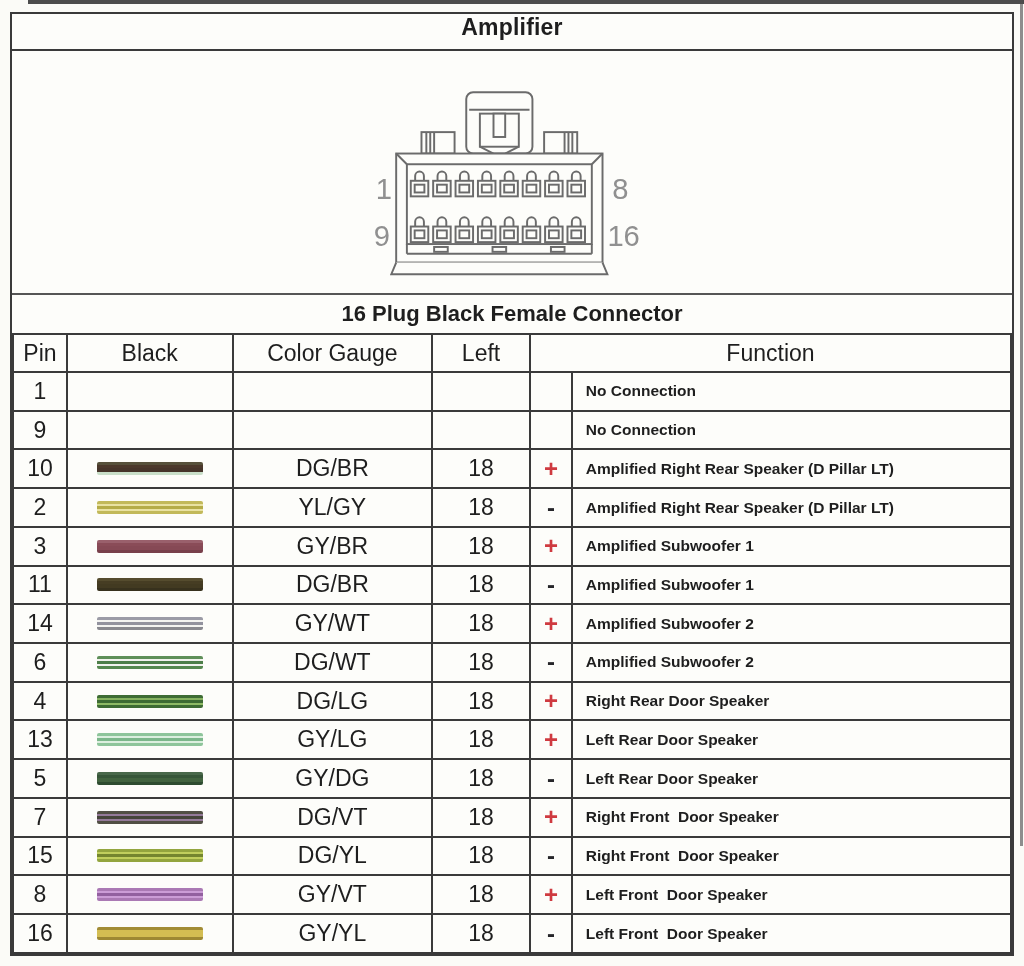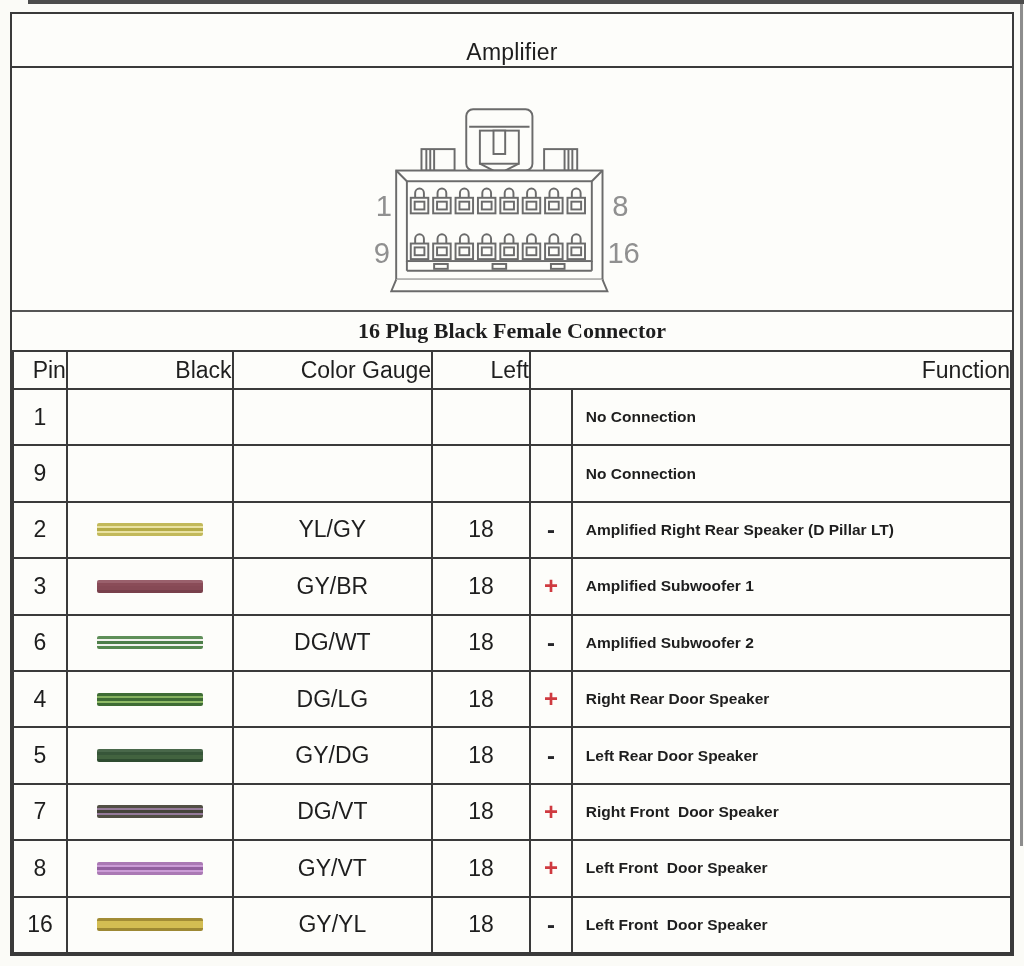--- a/index.html
+++ b/index.html
@@ -12,34 +12,34 @@
   }
   .scan-line-top{position:absolute;top:0;left:28px;right:0;height:4px;background:#4c4c4c;}
   .scan-line-right{position:absolute;top:4px;right:1px;bottom:120px;width:3px;background:#8d8d8d;}
   .sheet{
     position:absolute;left:10px;top:12px;width:1000px;height:940px;
     border:2px solid #3a3a3a;background:#fdfdfa;
     display:flex;flex-direction:column;
   }
   .title-bar{
     height:35px;border-bottom:2px solid #3a3a3a;
-    display:flex;align-items:flex-end;justify-content:center;
-    font-size:23px;font-weight:400;letter-spacing:.2px;margin-top:17px;
+    display:flex;align-items:flex-start;justify-content:center;
+    font-size:23px;font-weight:700;letter-spacing:.2px;
   }
   .diagram-area{height:242px;position:relative;display:flex;align-items:flex-start;justify-content:center;}
   .diagram-area svg{margin-top:8px;}
   .subtitle-bar{
     height:38px;border-top:2px solid #555;
     display:flex;align-items:center;justify-content:center;
-    font-size:22px;font-weight:700;font-family:Liberation Serif, serif;
+    font-size:22px;font-weight:700;
   }
   .table-wrap{flex:1;display:flex;}
   table{width:100%;height:100%;border-collapse:collapse;table-layout:fixed;}
   th,td{border:2px solid #3a3a3a;padding:0;text-align:center;vertical-align:middle;}
-  thead th{height:36px;font-size:23px;font-weight:400;text-align:right;}
+  thead th{height:36px;font-size:23px;font-weight:400;}
   thead th.fn-head{font-weight:400;}
   tbody td{height:34px;font-size:23px;}
   td.fn{
     text-align:left;padding-left:13px;font-size:15.5px;font-weight:700;
     white-space:pre-wrap;
   }
   td.pol{font-size:24px;font-weight:700;line-height:1;}
   .swatch{width:106px;height:13px;margin:0 auto;border-radius:2px;}
   .code{font-size:23px;}
   text.pin-num{fill:#909090;font-family:"Liberation Sans",sans-serif;font-size:30px;}
@@ -164,77 +164,127 @@
     <td>9</td>
     <td>
       
     </td>
     <td class="code"></td>
     <td></td>
     <td class="pol" style="color: rgb(38, 38, 42);"></td>
     <td class="fn">No Connection</td>
   </tr>
           <tr>
+    <td>10</td>
+    <td>
+      <div class="swatch" style="background: linear-gradient(rgb(86, 80, 58) 0%, rgb(86, 80, 58) 25%, rgb(75, 56, 43) 25%, rgb(75, 56, 43) 50%, rgb(70, 52, 42) 50%, rgb(70, 52, 42) 75%, rgb(201, 223, 201) 75%, rgb(201, 223, 201) 100%);"></div>
+    </td>
+    <td class="code">DG/BR</td>
+    <td>18</td>
+    <td class="pol" style="color: rgb(207, 58, 64);">+</td>
+    <td class="fn">Amplified Right Rear Speaker (D Pillar LT)</td>
+  </tr>
+          <tr>
     <td>2</td>
     <td>
       <div class="swatch" style="background: linear-gradient(rgb(194, 185, 90) 0%, rgb(194, 185, 90) 20%, rgb(233, 226, 162) 20%, rgb(233, 226, 162) 40%, rgb(181, 172, 72) 40%, rgb(181, 172, 72) 60%, rgb(233, 226, 162) 60%, rgb(233, 226, 162) 80%, rgb(194, 185, 90) 80%, rgb(194, 185, 90) 100%);"></div>
     </td>
     <td class="code">YL/GY</td>
     <td>18</td>
     <td class="pol" style="color: rgb(38, 38, 42);">-</td>
     <td class="fn">Amplified Right Rear Speaker (D Pillar LT)</td>
   </tr>
           <tr>
     <td>3</td>
     <td>
       <div class="swatch" style="background: linear-gradient(rgb(154, 96, 108) 0%, rgb(154, 96, 108) 25%, rgb(138, 76, 88) 25%, rgb(138, 76, 88) 50%, rgb(134, 73, 85) 50%, rgb(134, 73, 85) 75%, rgb(120, 64, 75) 75%, rgb(120, 64, 75) 100%);"></div>
     </td>
     <td class="code">GY/BR</td>
     <td>18</td>
     <td class="pol" style="color: rgb(207, 58, 64);">+</td>
     <td class="fn">Amplified Subwoofer 1</td>
   </tr>
           <tr>
+    <td>11</td>
+    <td>
+      <div class="swatch" style="background: linear-gradient(rgb(85, 76, 46) 0%, rgb(85, 76, 46) 25%, rgb(70, 61, 35) 25%, rgb(70, 61, 35) 50%, rgb(66, 58, 33) 50%, rgb(66, 58, 33) 75%, rgb(55, 49, 29) 75%, rgb(55, 49, 29) 100%);"></div>
+    </td>
+    <td class="code">DG/BR</td>
+    <td>18</td>
+    <td class="pol" style="color: rgb(38, 38, 42);">-</td>
+    <td class="fn">Amplified Subwoofer 1</td>
+  </tr>
+          <tr>
+    <td>14</td>
+    <td>
+      <div class="swatch" style="background: linear-gradient(rgb(155, 155, 166) 0%, rgb(155, 155, 166) 20%, rgb(243, 243, 241) 20%, rgb(243, 243, 241) 40%, rgb(146, 146, 158) 40%, rgb(146, 146, 158) 60%, rgb(243, 243, 241) 60%, rgb(243, 243, 241) 80%, rgb(136, 136, 143) 80%, rgb(136, 136, 143) 100%);"></div>
+    </td>
+    <td class="code">GY/WT</td>
+    <td>18</td>
+    <td class="pol" style="color: rgb(207, 58, 64);">+</td>
+    <td class="fn">Amplified Subwoofer 2</td>
+  </tr>
+          <tr>
     <td>6</td>
     <td>
       <div class="swatch" style="background: linear-gradient(rgb(94, 143, 88) 0%, rgb(94, 143, 88) 20%, rgb(242, 243, 238) 20%, rgb(242, 243, 238) 40%, rgb(77, 127, 73) 40%, rgb(77, 127, 73) 60%, rgb(242, 243, 238) 60%, rgb(242, 243, 238) 80%, rgb(85, 136, 79) 80%, rgb(85, 136, 79) 100%);"></div>
     </td>
     <td class="code">DG/WT</td>
     <td>18</td>
     <td class="pol" style="color: rgb(38, 38, 42);">-</td>
     <td class="fn">Amplified Subwoofer 2</td>
   </tr>
           <tr>
     <td>4</td>
     <td>
       <div class="swatch" style="background: linear-gradient(rgb(62, 108, 52) 0%, rgb(62, 108, 52) 20%, rgb(133, 177, 95) 20%, rgb(133, 177, 95) 40%, rgb(62, 108, 52) 40%, rgb(62, 108, 52) 60%, rgb(143, 187, 102) 60%, rgb(143, 187, 102) 80%, rgb(62, 108, 52) 80%, rgb(62, 108, 52) 100%);"></div>
     </td>
     <td class="code">DG/LG</td>
     <td>18</td>
     <td class="pol" style="color: rgb(207, 58, 64);">+</td>
     <td class="fn">Right Rear Door Speaker</td>
   </tr>
           <tr>
+    <td>13</td>
+    <td>
+      <div class="swatch" style="background: linear-gradient(rgb(142, 197, 155) 0%, rgb(142, 197, 155) 20%, rgb(220, 239, 223) 20%, rgb(220, 239, 223) 40%, rgb(124, 183, 139) 40%, rgb(124, 183, 139) 60%, rgb(220, 239, 223) 60%, rgb(220, 239, 223) 80%, rgb(142, 197, 155) 80%, rgb(142, 197, 155) 100%);"></div>
+    </td>
+    <td class="code">GY/LG</td>
+    <td>18</td>
+    <td class="pol" style="color: rgb(207, 58, 64);">+</td>
+    <td class="fn">Left Rear Door Speaker</td>
+  </tr>
+          <tr>
     <td>5</td>
     <td>
       <div class="swatch" style="background: linear-gradient(rgb(73, 104, 74) 0%, rgb(73, 104, 74) 25%, rgb(55, 86, 57) 25%, rgb(55, 86, 57) 50%, rgb(66, 99, 63) 50%, rgb(66, 99, 63) 75%, rgb(46, 76, 48) 75%, rgb(46, 76, 48) 100%);"></div>
     </td>
     <td class="code">GY/DG</td>
     <td>18</td>
     <td class="pol" style="color: rgb(38, 38, 42);">-</td>
     <td class="fn">Left Rear Door Speaker</td>
   </tr>
           <tr>
     <td>7</td>
     <td>
       <div class="swatch" style="background: linear-gradient(rgb(81, 79, 68) 0%, rgb(81, 79, 68) 20%, rgb(148, 122, 153) 20%, rgb(148, 122, 153) 40%, rgb(69, 68, 58) 40%, rgb(69, 68, 58) 60%, rgb(148, 122, 153) 60%, rgb(148, 122, 153) 80%, rgb(81, 79, 68) 80%, rgb(81, 79, 68) 100%);"></div>
     </td>
     <td class="code">DG/VT</td>
     <td>18</td>
     <td class="pol" style="color: rgb(207, 58, 64);">+</td>
+    <td class="fn">Right Front  Door Speaker</td>
+  </tr>
+          <tr>
+    <td>15</td>
+    <td>
+      <div class="swatch" style="background: linear-gradient(rgb(147, 165, 62) 0%, rgb(147, 165, 62) 20%, rgb(192, 207, 93) 20%, rgb(192, 207, 93) 40%, rgb(116, 134, 47) 40%, rgb(116, 134, 47) 60%, rgb(192, 207, 93) 60%, rgb(192, 207, 93) 80%, rgb(147, 165, 62) 80%, rgb(147, 165, 62) 100%);"></div>
+    </td>
+    <td class="code">DG/YL</td>
+    <td>18</td>
+    <td class="pol" style="color: rgb(38, 38, 42);">-</td>
     <td class="fn">Right Front  Door Speaker</td>
   </tr>
           <tr>
     <td>8</td>
     <td>
       <div class="swatch" style="background: linear-gradient(rgb(170, 121, 180) 0%, rgb(170, 121, 180) 20%, rgb(203, 156, 214) 20%, rgb(203, 156, 214) 40%, rgb(146, 96, 159) 40%, rgb(146, 96, 159) 60%, rgb(203, 156, 214) 60%, rgb(203, 156, 214) 80%, rgb(170, 121, 180) 80%, rgb(170, 121, 180) 100%);"></div>
     </td>
     <td class="code">GY/VT</td>
     <td>18</td>
     <td class="pol" style="color: rgb(207, 58, 64);">+</td>

